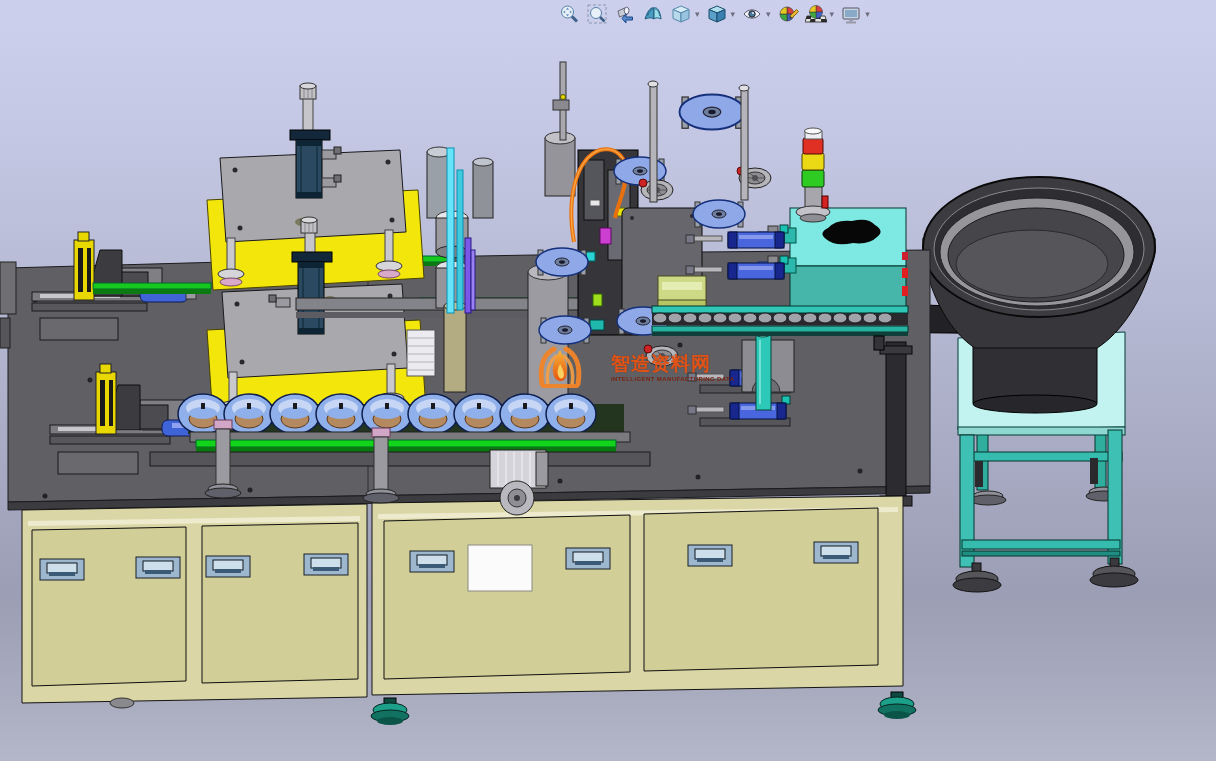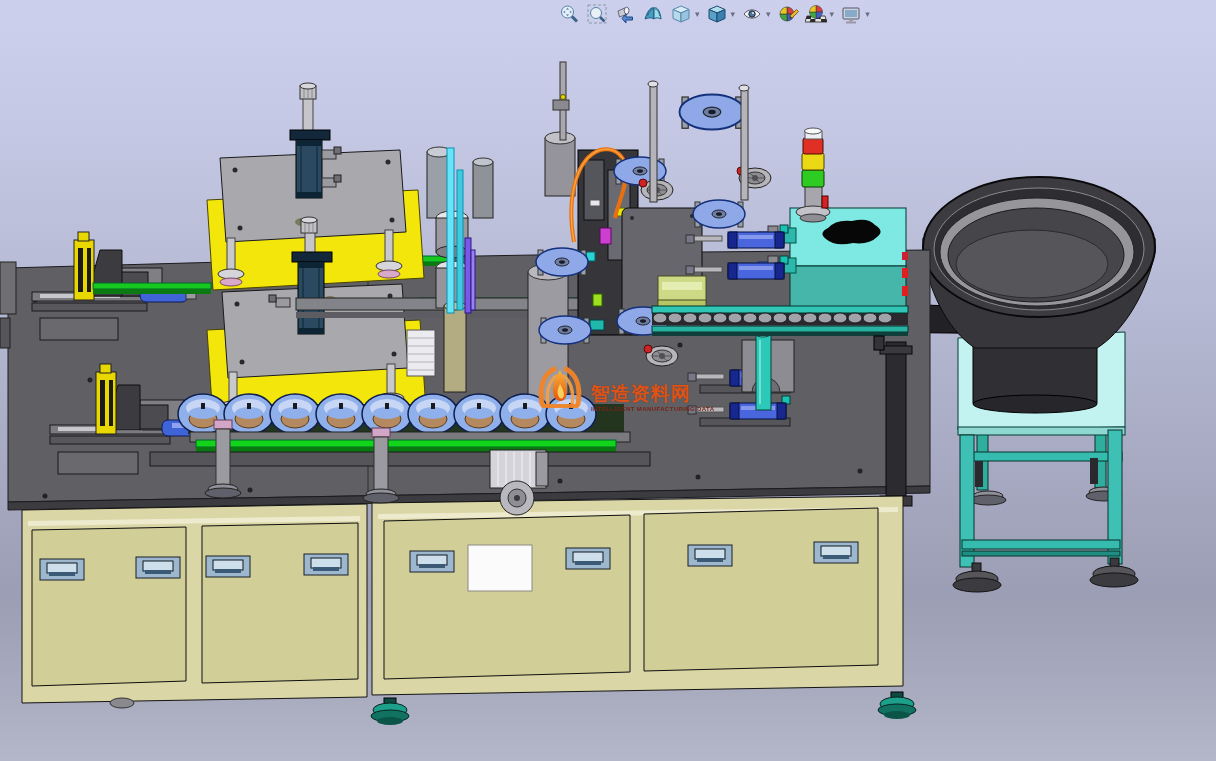--- a/index.html
+++ b/index.html
@@ -6,21 +6,21 @@
   body{font-family:"Liberation Sans",sans-serif;}
   .viewport{
     position:relative;width:1216px;height:761px;overflow:hidden;
     background:linear-gradient(180deg,#cdd0ec 0%,#c6c9e5 15%,#b6b9d3 40%,#a6a9c1 62%,#9b9eb4 78%,#aaacc0 92%,#b4b6c9 100%);
   }
   .scene{position:absolute;left:0;top:0;width:1216px;height:761px;}
   .toolbar{position:absolute;left:558px;top:1px;height:26px;display:flex;align-items:center;gap:6px;z-index:30;}
   .tb-icon{width:22px;height:22px;display:block;cursor:pointer;}
   .tb-icon svg{width:22px;height:22px;display:block;}
   .caret{font-size:9px;color:#6b6e80;line-height:22px;margin-left:-3px;cursor:pointer;}
-  .watermark{position:absolute;left:534px;top:360px;display:flex;align-items:flex-end;z-index:20;pointer-events:none;}
+  .watermark{position:absolute;left:534px;top:340px;display:flex;align-items:center;z-index:20;pointer-events:none;gap:20px;}
   .wm-logo{width:52px;height:52px;}
   .wm-text{margin-left:5px;}
   .wm-title{font-size:19px;font-weight:bold;color:rgba(231,84,22,.95);letter-spacing:1px;line-height:1.5;
             text-shadow:0 0 1px rgba(110,30,0,.55);white-space:nowrap;}
   .wm-sub{font-size:6px;font-weight:bold;letter-spacing:.4px;color:#7a2312;white-space:nowrap;margin-top:-2px;}
 </style>
 </head>
 <body>
 
 <div class="viewport">

